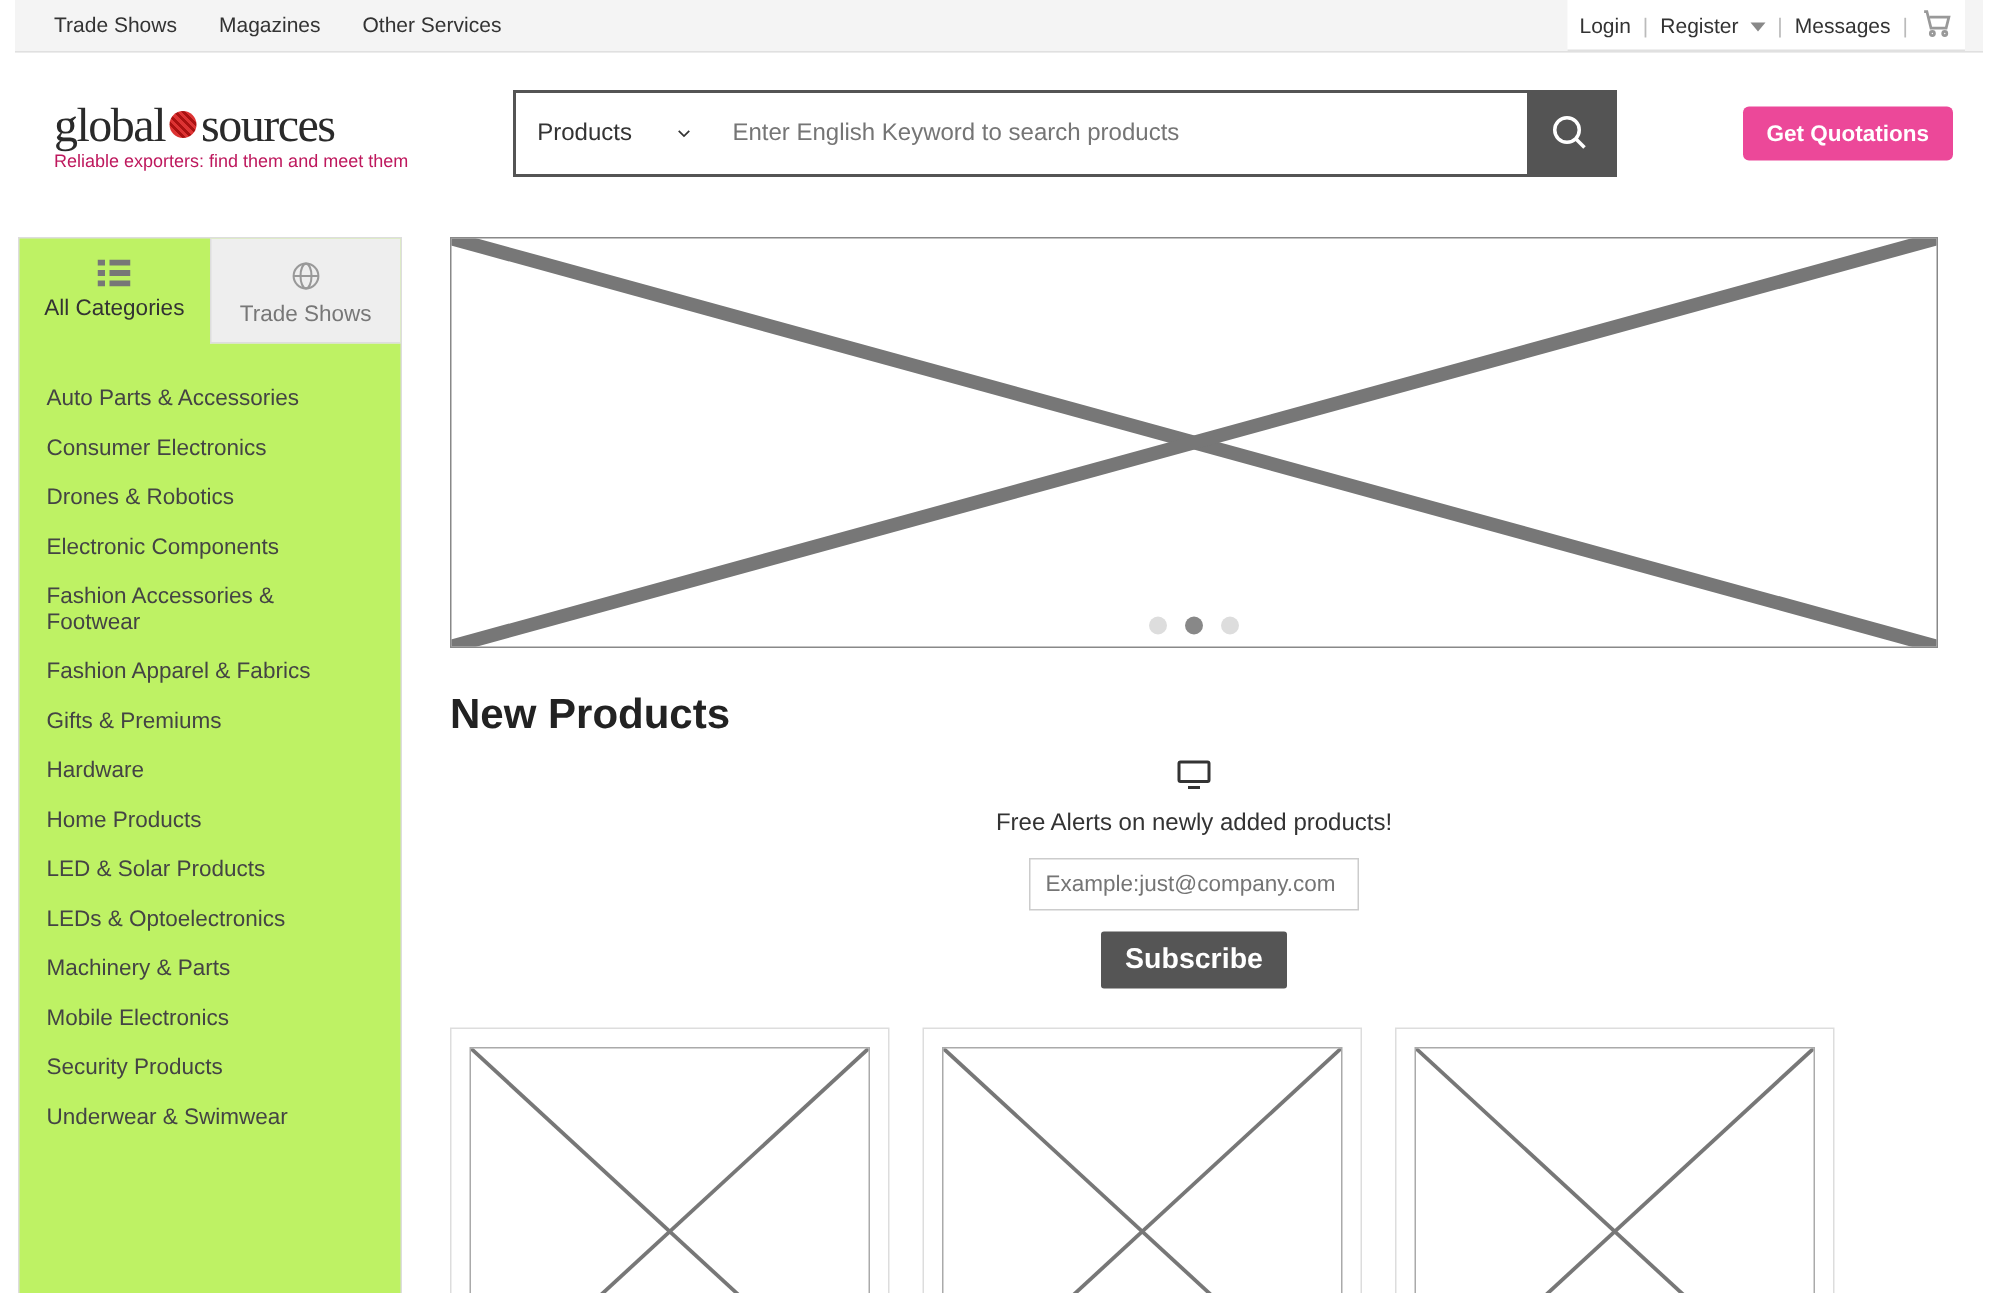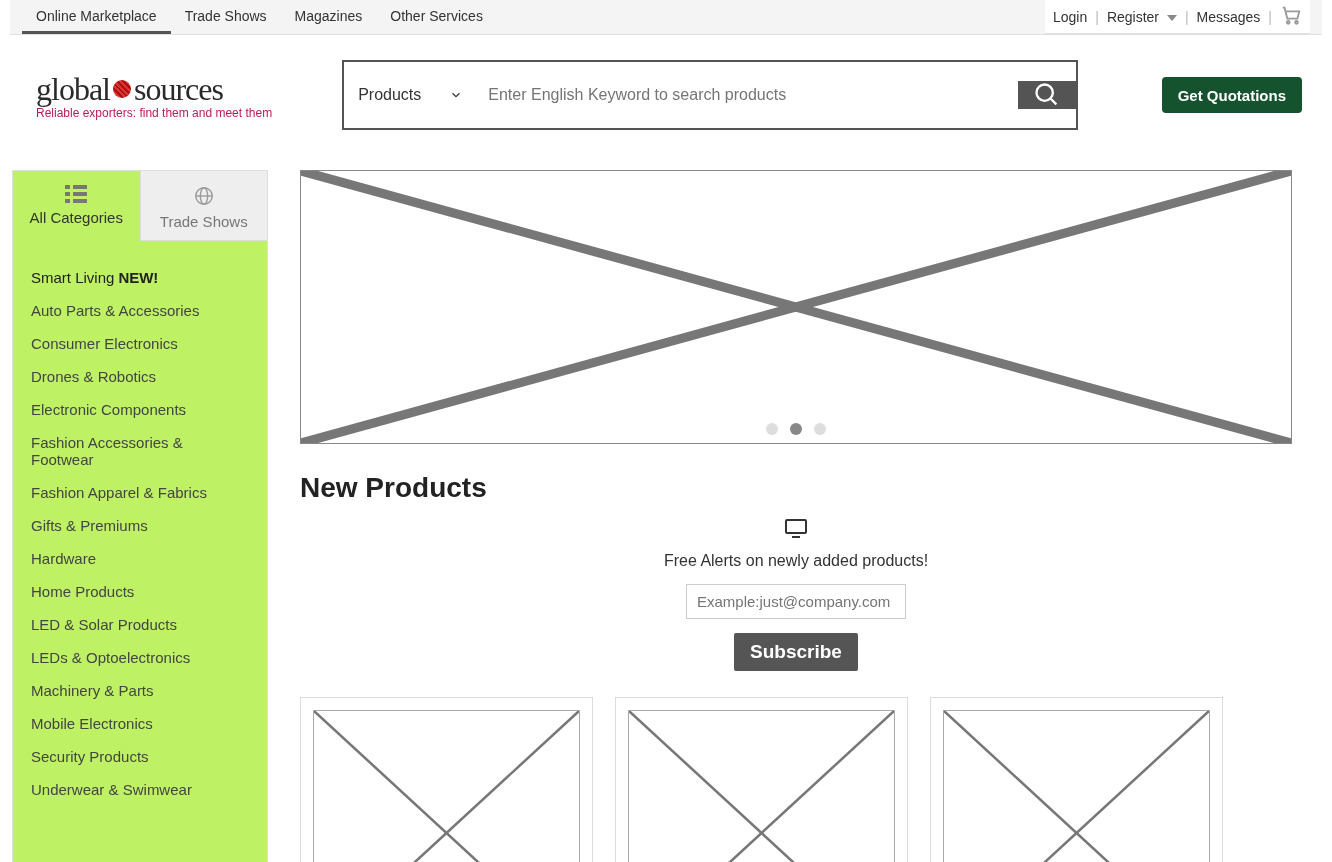--- a/index.html
+++ b/index.html
@@ -78,23 +78,22 @@
   }
   .logo-sub {
     font-size: 12px;
     color:#be185d;
     text-align:right;
     margin-top:-2px;
   }
   .searchbar {
     flex:1;
     display:flex;
-    height:70px;
+    height:58px;
     border: 2px solid #545454;
-    align-items: center;
   }
   .search-cat {
     display:flex;
     align-items:center;
     gap:28px;
     padding: 0 14px;
     font-size:16px;
     color:#333;
     cursor:pointer;
     border-right:1px solid transparent;
@@ -109,21 +108,21 @@
   }
   .search-btn {
     width:58px;
     background:#545454;
     display:flex;
     align-items:center;
     justify-content:center;
     cursor:pointer;
   }
   .quotations-btn {
-    background:#14532d;
+    background:#ec4899;
     color:#fff;
     font-weight:bold;
     border:none;
     border-radius:4px;
     padding: 10px 16px;
     font-size:15px;
     cursor:pointer;
     height:36px;
     margin-left:14px;
   }
@@ -224,21 +223,20 @@
     height:246px;
     border:1px solid #aaa;
   }
   svg.cross line { stroke:#777; stroke-width:1; }
 </style>
 </head>
 <body>
 
 <div class="topbar">
   <div class="topbar-left">
-    <div class="topnav-item active">Online Marketplace</div>
     <div class="topnav-item">Trade Shows</div>
     <div class="topnav-item">Magazines</div>
     <div class="topnav-item">Other Services</div>
   </div>
   <div class="topbar-right">
     <span class="util-link">Login</span>
     <span class="sep">|</span>
     <span class="util-link">
       <span>Register</span>
       <span class="caret-down"></span>
@@ -303,21 +301,20 @@
       <div class="side-tab inactive">
         <svg width="22" height="22" viewBox="0 0 24 24" fill="none" stroke="#999" stroke-width="1.5">
           <circle cx="12" cy="12" r="9"></circle>
             <ellipse cx="12" cy="12" rx="4" ry="9"></ellipse>
             <line x1="3" y1="12" x2="21" y2="12"></line>
         </svg>
         <span>Trade Shows</span>
       </div>
     </div>
     <div class="cat-list" id="cat-list">
-        <div class="cat-item first"><span>Smart Living</span><span class="new">NEW!</span></div>
         <div class="cat-item"><span>Auto Parts &amp; Accessories</span></div>
         <div class="cat-item"><span>Consumer Electronics</span></div>
         <div class="cat-item"><span>Drones &amp; Robotics</span></div>
         <div class="cat-item"><span>Electronic Components</span></div>
         <div class="cat-item"><span>Fashion Accessories &amp; Footwear</span></div>
         <div class="cat-item"><span>Fashion Apparel &amp; Fabrics</span></div>
         <div class="cat-item"><span>Gifts &amp; Premiums</span></div>
         <div class="cat-item"><span>Hardware</span></div>
         <div class="cat-item"><span>Home Products</span></div>
         <div class="cat-item"><span>LED &amp; Solar Products</span></div>

